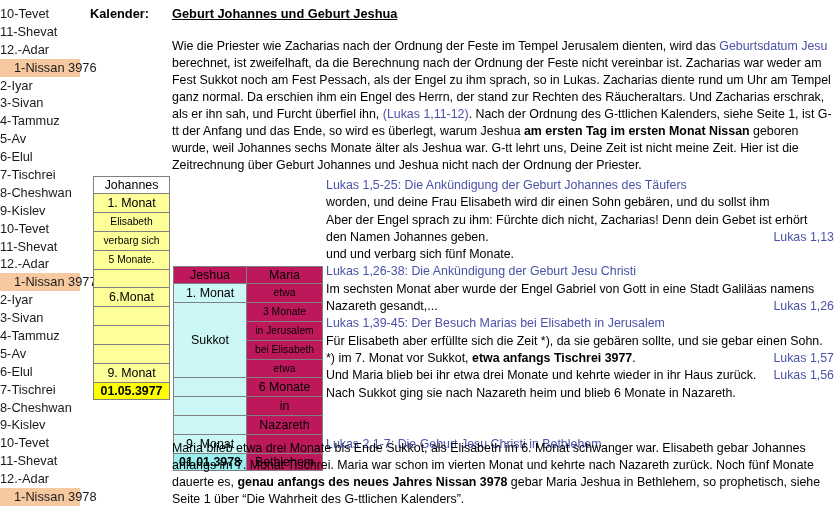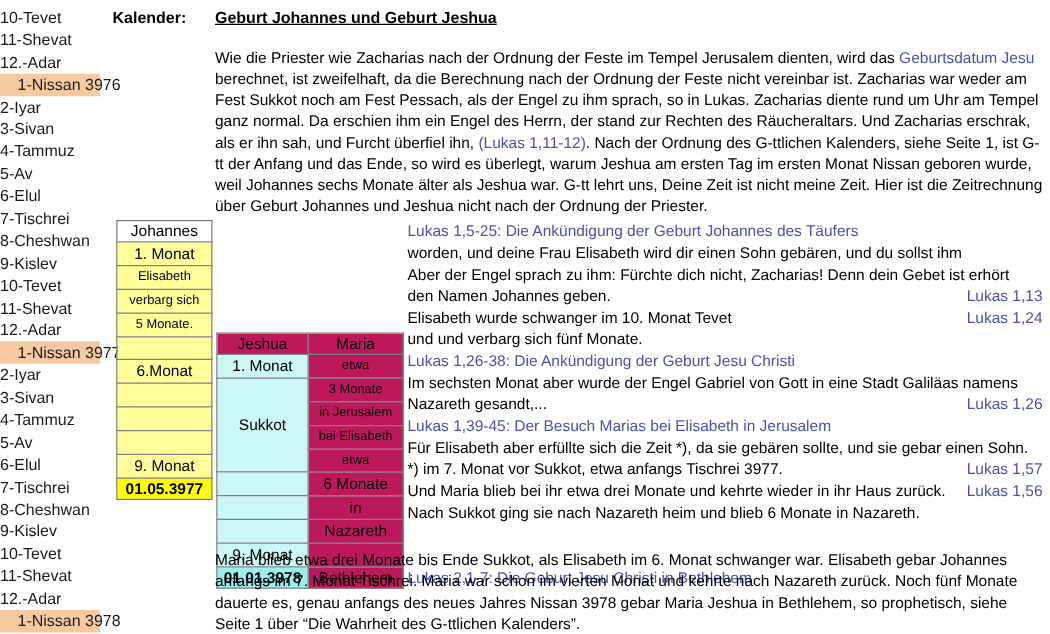--- a/index.html
+++ b/index.html
@@ -65,21 +65,21 @@
   #intro-paragraph {
     position: absolute;
     left: 172px;
     top: 38px;
     width: 662px;
     font-size: 12.4px;
     line-height: 17.0px;
     text-align: left;
   }
   .lnk { color: #4b52a8; }
-  .bold { font-weight: normal; }
+  .bold { font-weight: bold; }
 
   
   #johannes-table {
     position: absolute;
     left: 93px;
     top: 176px;
     width: 77px;
     border-collapse: collapse;
     font-size: 12.4px;
   }
@@ -323,21 +323,20 @@
     <td class="white" style="height:16px">Bethlehem</td>
   </tr>
 </tbody>
   </table>
 
 <div id="scripture-block">
     <div class="sline"><span class="shead">Lukas 1,5-25: Die Ankündigung der Geburt Johannes des Täufers</span></div>
     <div class="sline"><span>worden, und deine Frau Elisabeth wird dir einen Sohn gebären, und du sollst ihm</span></div>
     <div class="sline"><span>Aber der Engel sprach zu ihm: Fürchte dich nicht, Zacharias! Denn dein Gebet ist erhört</span></div>
     <div class="sline"><span>den Namen Johannes geben.</span><span class="sref">Lukas 1,13</span></div>
-    <div class="sline"><span>Elisabeth wurde schwanger im 10. Monat Tevet</span><span class="sref">Lukas 1,24</span></div>
     <div class="sline"><span>und und verbarg sich fünf Monate.</span></div>
     <div class="sline"><span class="shead">Lukas 1,26-38: Die Ankündigung der Geburt Jesu Christi</span></div>
     <div class="sline"><span>Im sechsten Monat aber wurde der Engel Gabriel von Gott in eine Stadt Galiläas namens</span></div>
     <div class="sline"><span>Nazareth gesandt,...</span><span class="sref">Lukas 1,26</span></div>
     <div class="sline"><span class="shead">Lukas 1,39-45: Der Besuch Marias bei Elisabeth in Jerusalem</span></div>
     <div class="sline"><span>Für Elisabeth aber erfüllte sich die Zeit *), da sie gebären sollte, und sie gebar einen Sohn.</span></div>
     <div class="sline"><span>*) im 7. Monat vor Sukkot, </span><span class="bold">etwa anfangs Tischrei 3977</span><span>.</span><span class="sref">Lukas 1,57</span></div>
     <div class="sline"><span>Und Maria blieb bei ihr etwa drei Monate und kehrte wieder in ihr Haus zurück.</span><span class="sref">Lukas 1,56</span></div>
     <div class="sline"><span>Nach Sukkot ging sie nach Nazareth heim und blieb 6 Monate in Nazareth.</span></div>
     <div class="sline">&nbsp;</div>

